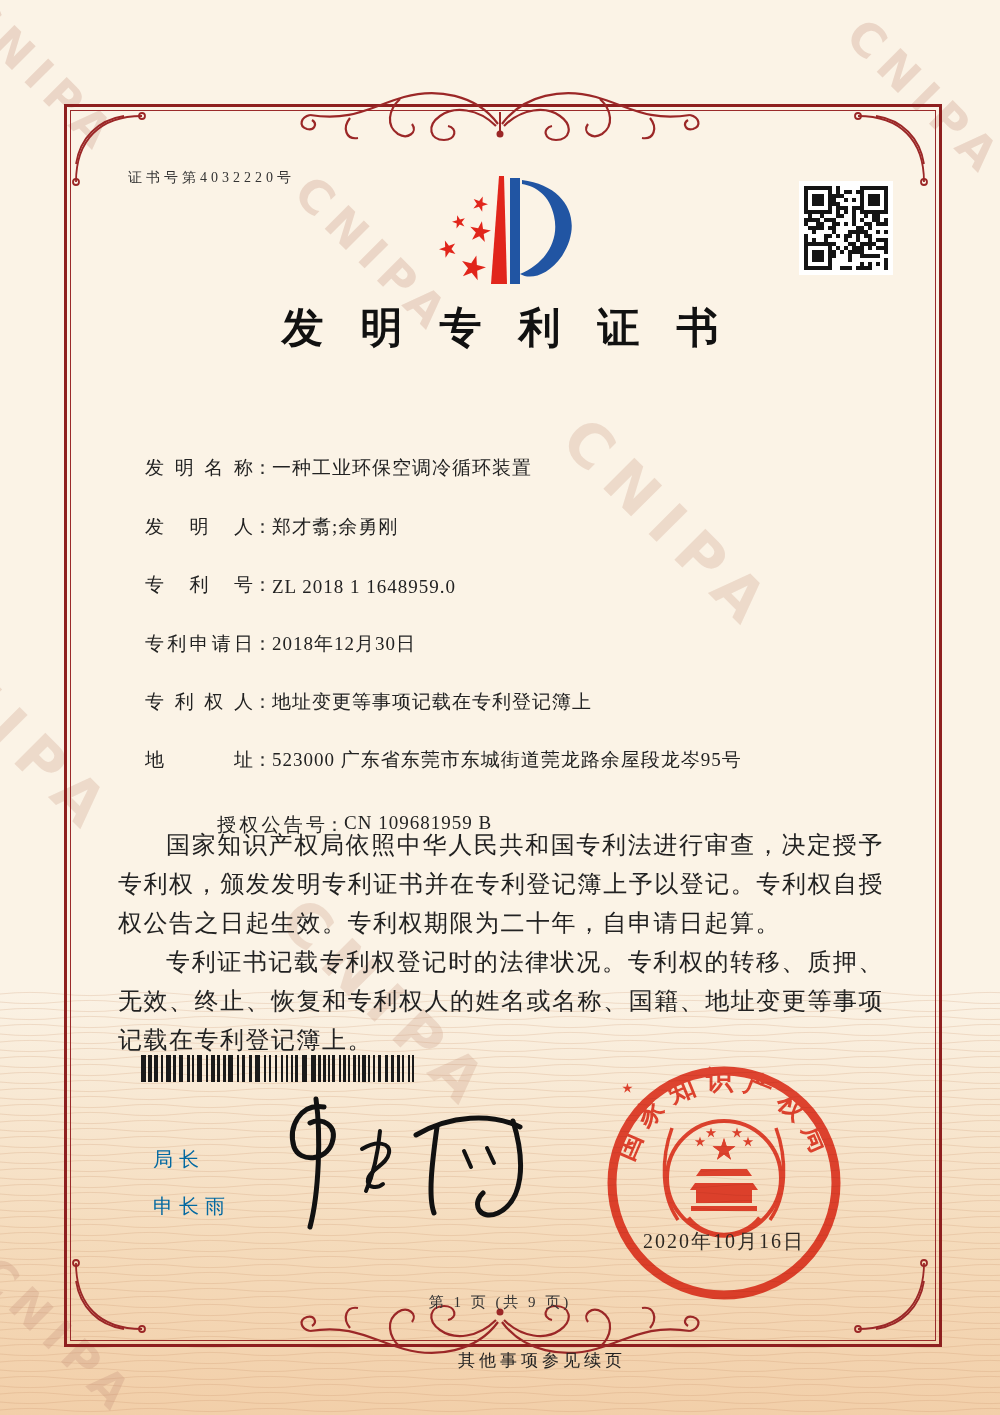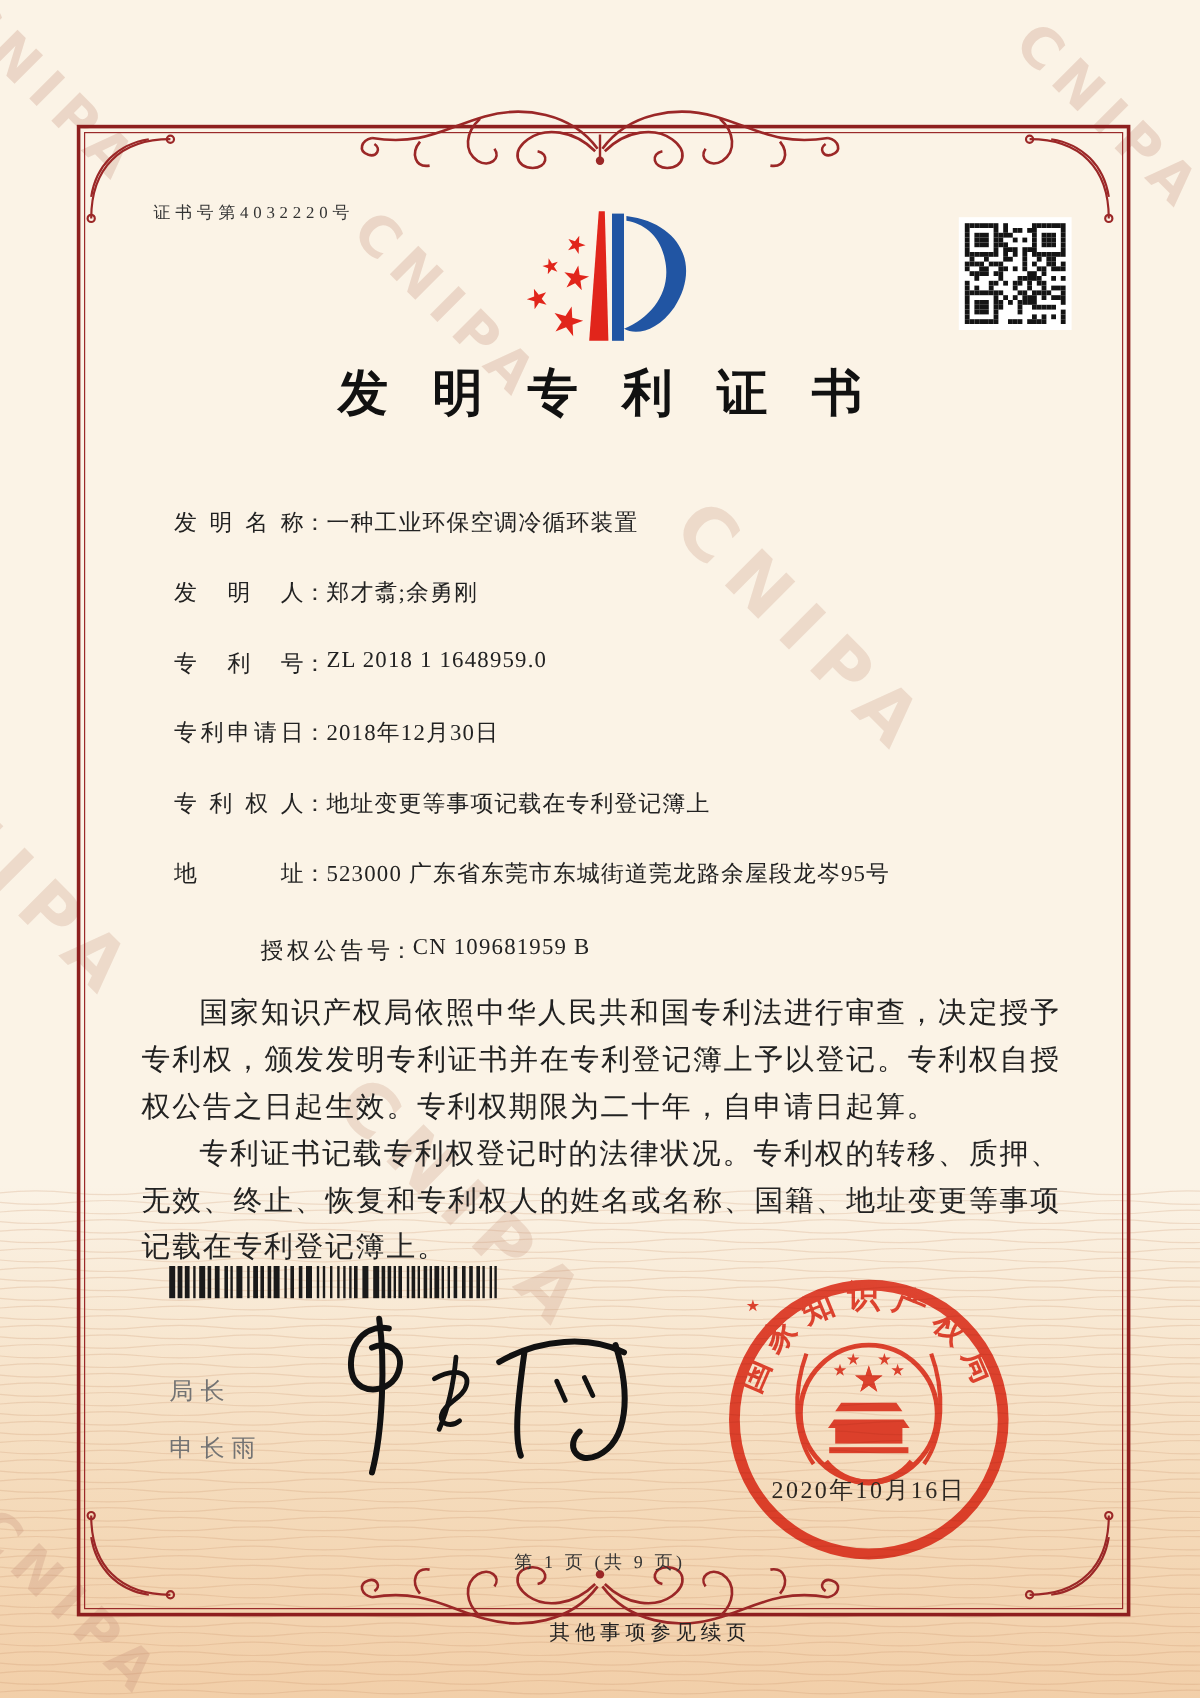--- a/index.html
+++ b/index.html
@@ -18,32 +18,32 @@
   .wm.big{font-size:60px;letter-spacing:14px;color:rgba(196,146,124,0.26);}
   
   .frame{left:64px;top:104px;width:872px;height:1237px;border:3px solid #8e1f1f;}
   .frame-inner{position:absolute;left:3px;top:3px;right:3px;bottom:3px;border:1px solid #9a2a2a;}
   
   .cert-no{left:128px;top:169px;font-size:14px;letter-spacing:4px;color:#333;}
   .title{left:0;top:300px;width:1000px;text-align:center;font-size:42px;font-weight:bold;
          letter-spacing:37px;padding-left:37px;box-sizing:border-box;color:#111;}
   
   .fields{left:145px;top:423px;width:740px;font-size:19px;}
-  .frow{height:58.4px;display:flex;align-items:flex-start;white-space:nowrap;}
+  .frow{height:58.4px;display:flex;align-items:flex-end;white-space:nowrap;}
   .flabel{display:inline-block;width:108px;text-align:justify;text-align-last:justify;color:#222;}
   .fcolon{display:inline-block;width:19px;}
   .fvalue{letter-spacing:1px;color:#222;}
   .grant-row{margin-top:6px;display:flex;}
   .grant-pair2{margin-left:72px;display:flex;}
   
   .paras{left:118px;top:826px;width:766px;font-size:24px;line-height:39px;text-align:justify;
          letter-spacing:1.5px;color:#222;}
   .paras p{margin:0;text-indent:2em;}
   
-  .director{left:141px;top:1146px;font-size:20px;letter-spacing:6px;color:#737373;font-family:Liberation Mono, monospace;}
+  .director{left:153px;top:1146px;font-size:20px;letter-spacing:6px;color:#0369a1;font-family:Liberation Mono, monospace;}
   .director div{margin-bottom:20px;}
   .page-info{left:0;top:1293px;width:1000px;text-align:center;font-size:15px;letter-spacing:3px;color:#333;}
   .footer-note{left:0;top:1349px;width:1000px;text-align:center;font-size:17px;letter-spacing:4px;color:#222;padding-left:42px;}
   .seal-svg{mix-blend-mode:multiply;}
   svg{display:block;}
 </style>
 </head>
 <body>
 
 <div class="page">

